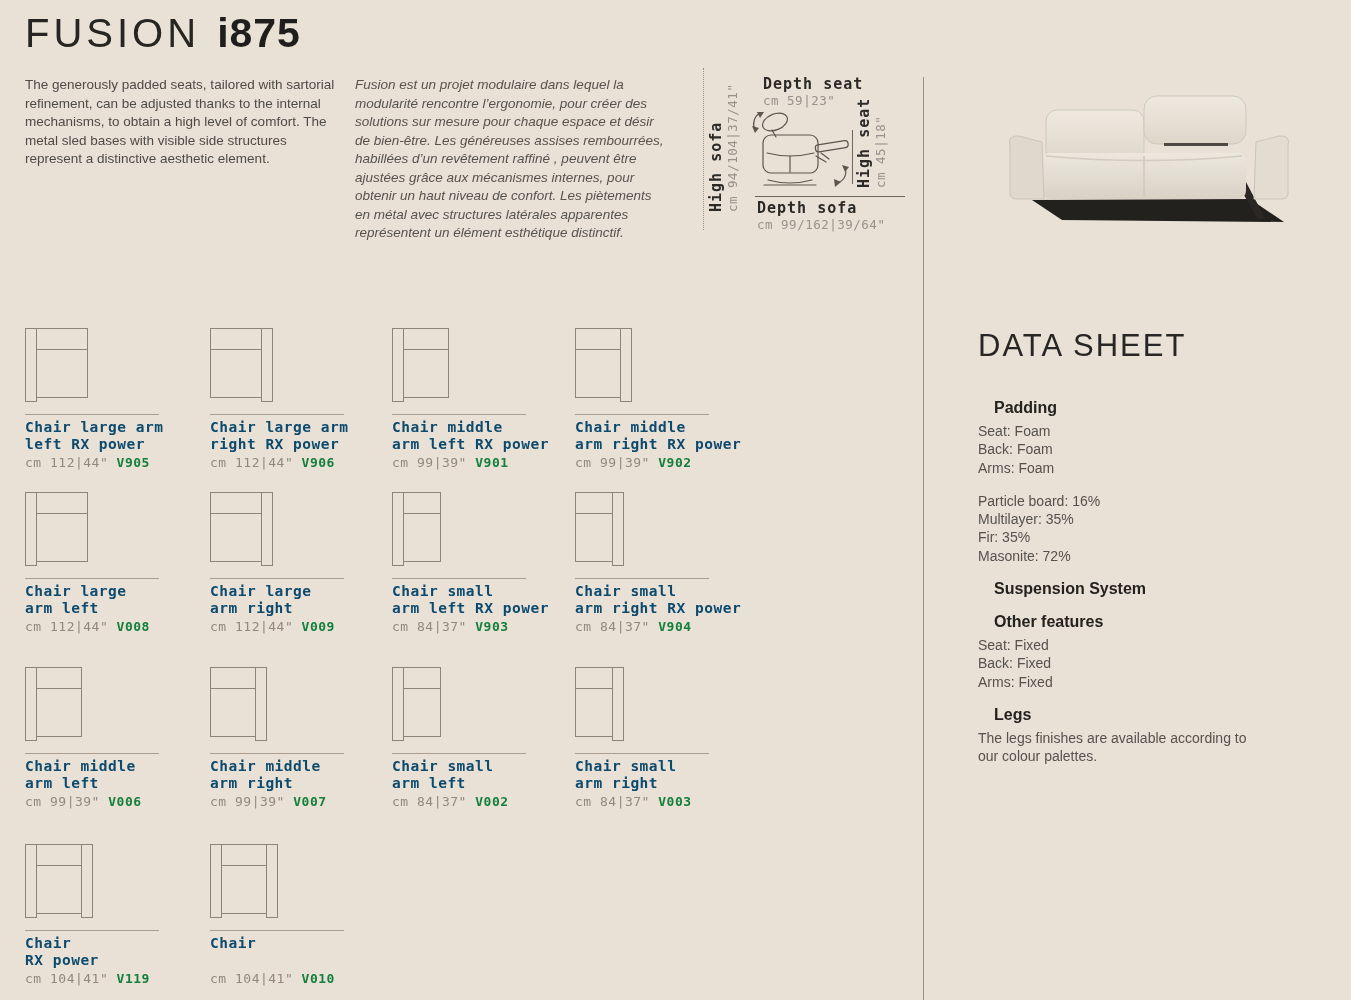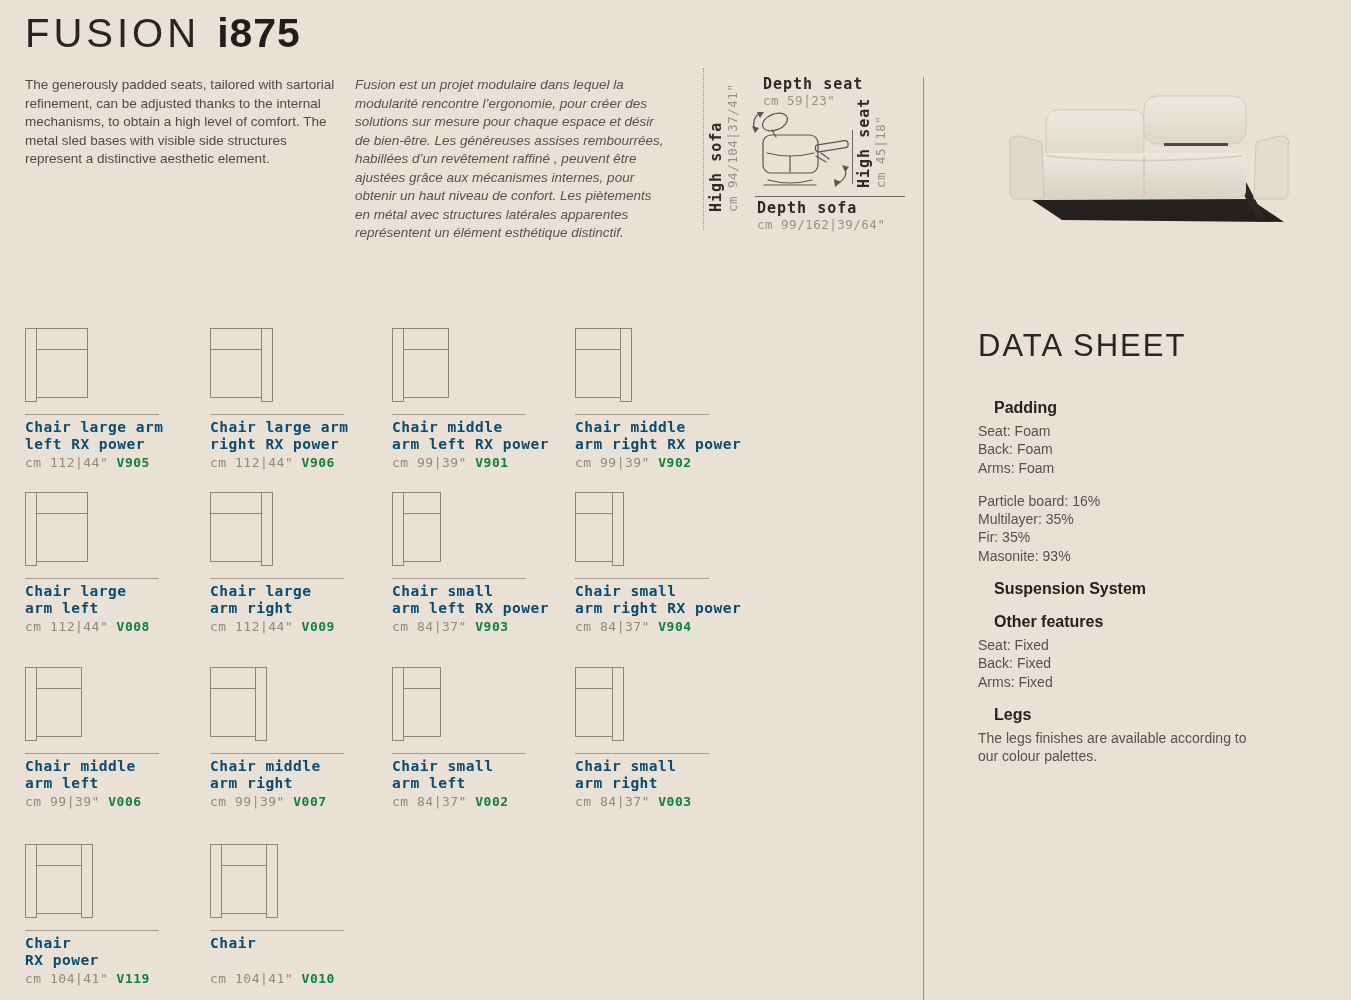--- a/index.html
+++ b/index.html
@@ -153,21 +153,21 @@
     <div class="ds-section">
       <h3>Padding</h3>
       <div class="ds-line">Seat: Foam</div>
       <div class="ds-line">Back: Foam</div>
       <div class="ds-line">Arms: Foam</div>
     </div>
     <div class="ds-section">
       <div class="ds-line">Particle board: 16%</div>
       <div class="ds-line">Multilayer: 35%</div>
       <div class="ds-line">Fir: 35%</div>
-      <div class="ds-line">Masonite: 93%</div>
+      <div class="ds-line">Masonite: 72%</div>
     </div>
     <div class="ds-section">
       <h3>Suspension System</h3>
     </div>
     <div class="ds-section">
       <h3>Other features</h3>
       <div class="ds-line">Seat: Fixed</div>
       <div class="ds-line">Back: Fixed</div>
       <div class="ds-line">Arms: Fixed</div>
     </div>

